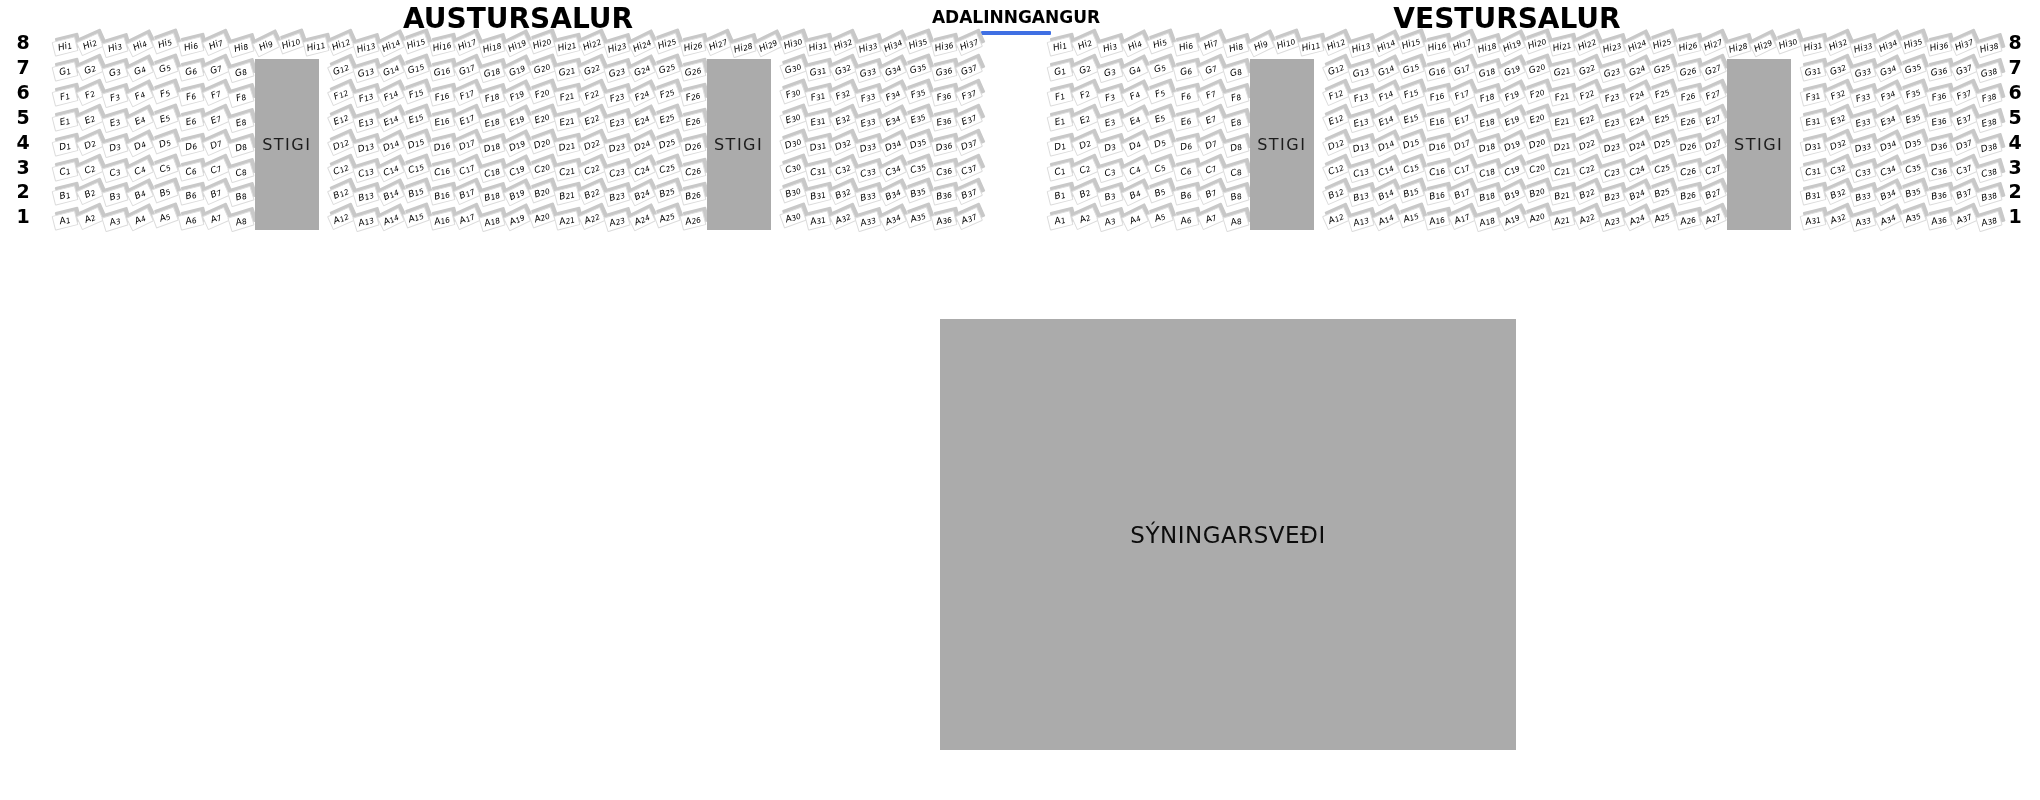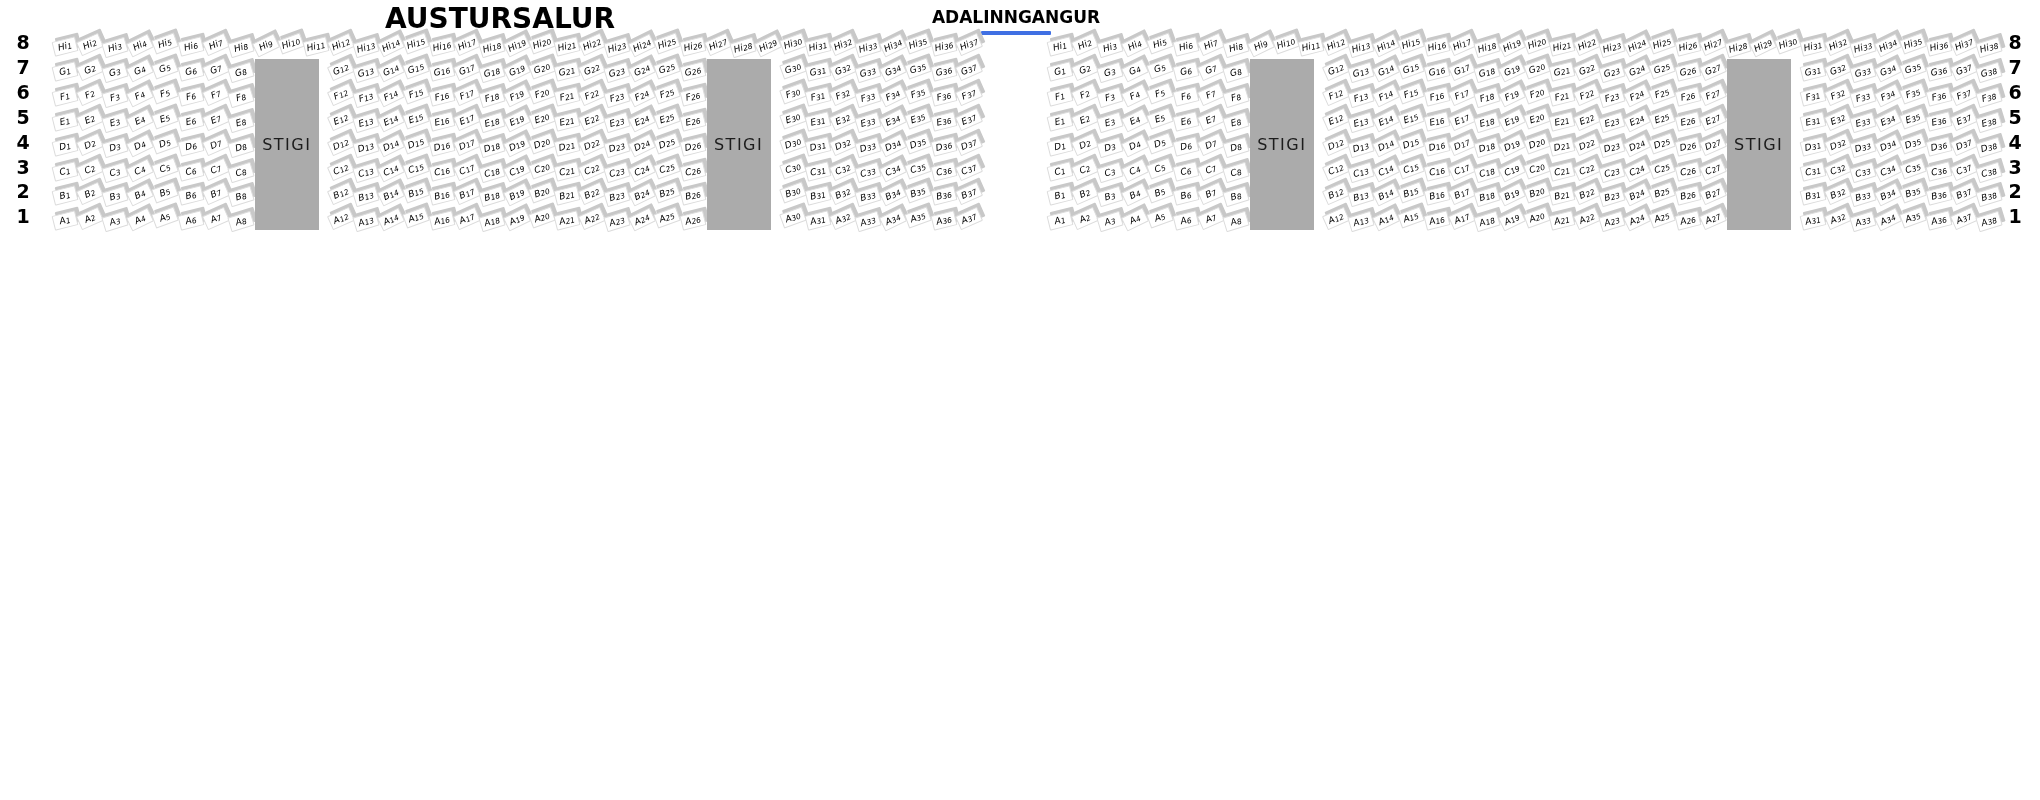--- a/index.html
+++ b/index.html
@@ -40,21 +40,22 @@
   .floor-area{
     position:absolute;display:flex;align-items:center;justify-content:center;
     font-size:23px;color:#0c0c0c;letter-spacing:0.5px;
   }
 </style>
 </head>
 <body>
 
 <div id="canvas">
 
-  <div class="hall-title" style="left:500px">AUSTURSALUR</div>
+  <div class="hall-title" style="left:518px">AUSTURSALUR</div>
+  <div class="hall-title" style="left:1507px">VESTURSALUR</div>
 
   <div class="entrance-label" style="left:1016px">ADALINNGANGUR</div>
   <div class="entrance-line" id="entrance-line" style="left: 981px; top: 31px; width: 70px; background: rgb(63, 111, 227);"></div>
 
   <div id="numbers-left">
       <div class="row-num" style="left: 10px; top: 31px;">8</div>
       <div class="row-num" style="left: 10px; top: 55.9px;">7</div>
       <div class="row-num" style="left: 10px; top: 80.8px;">6</div>
       <div class="row-num" style="left: 10px; top: 105.7px;">5</div>
       <div class="row-num" style="left: 10px; top: 130.6px;">4</div>
@@ -2146,14 +2147,17 @@
         <span class="num">38</span>
       </div>
       <div class="stigi" style="left: 1249.8px; top: 59px; width: 64px; height: 171px; background: rgb(171, 171, 171);">
         <span>STIGI</span>
       </div>
       <div class="stigi" style="left: 1726.7px; top: 59px; width: 64px; height: 171px; background: rgb(171, 171, 171);">
         <span>STIGI</span>
       </div>
     </div>
 
+  <div class="floor-area" id="area-2" style="left: 940px; top: 319px; width: 576px; height: 431px; background: rgb(171, 171, 171);">
+    <span>SÝNINGARSVEÐI</span>
+  </div>
 
 </div>
 
 </body></html>

